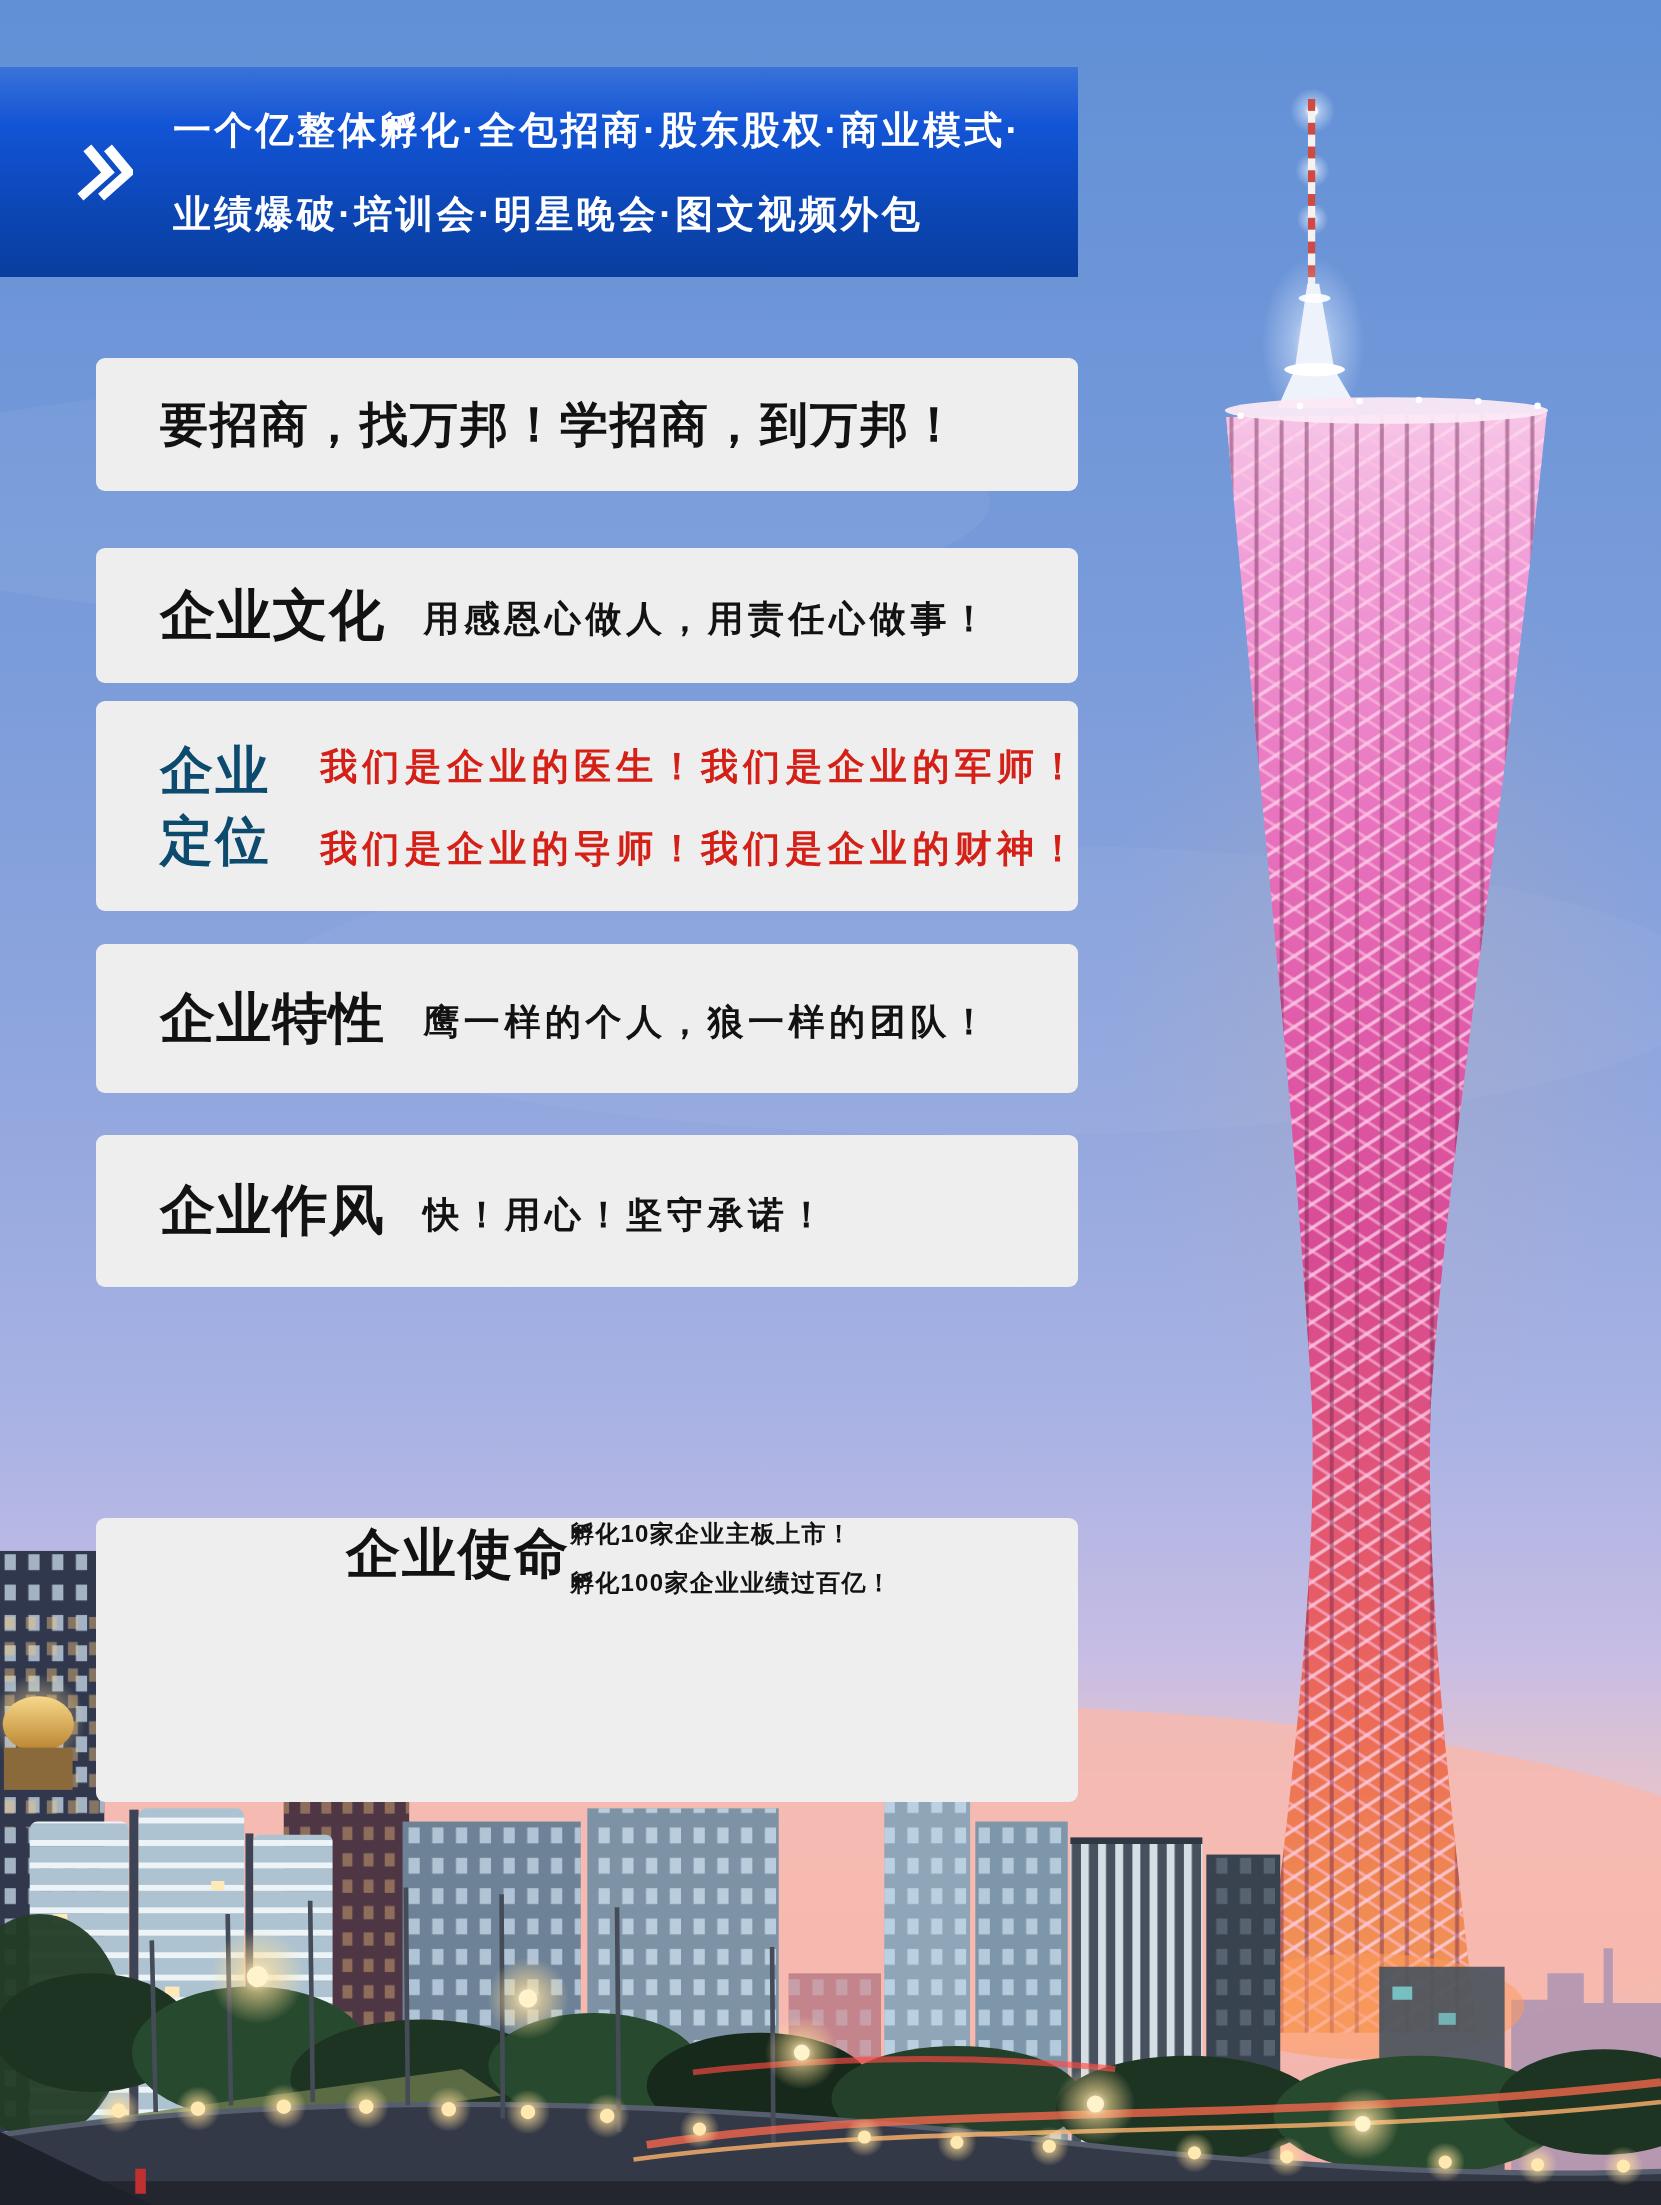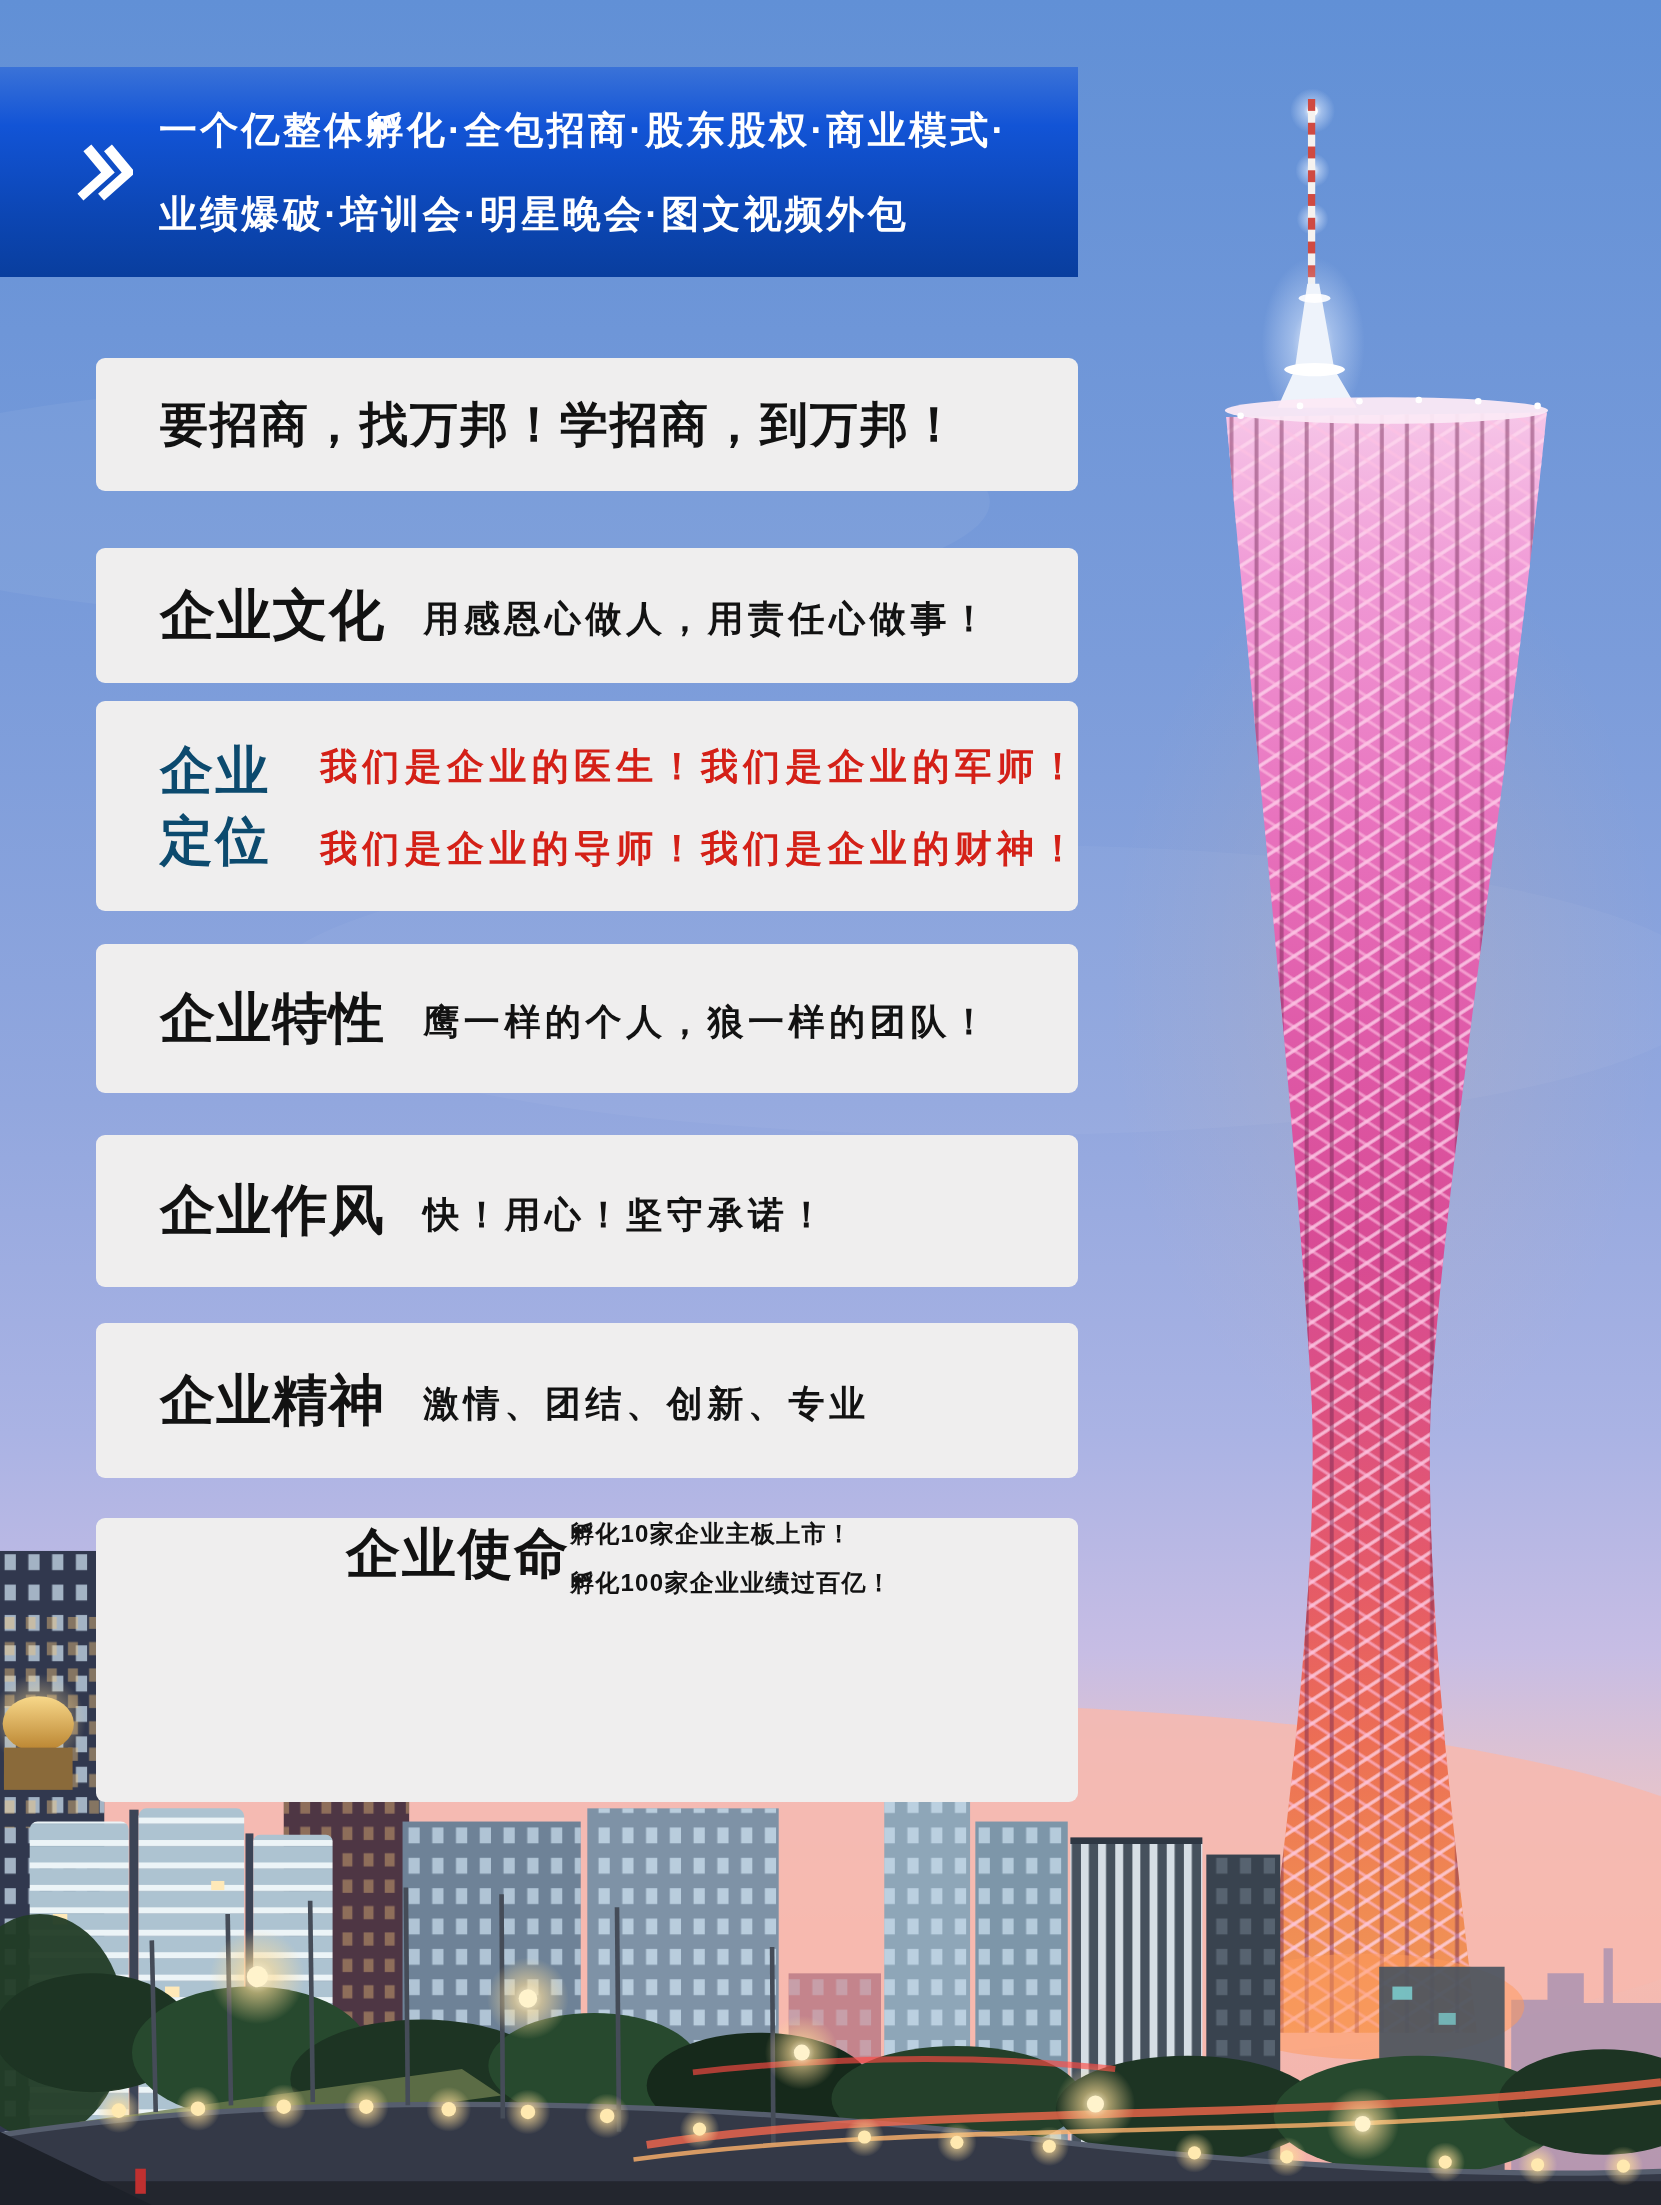--- a/index.html
+++ b/index.html
@@ -13,21 +13,21 @@
 
   
   .banner{
     position:absolute;left:0;top:67px;width:1078px;height:210px;
     background:linear-gradient(180deg,#3a72d8 0%,#1254d6 28%,#0c46b4 70%,#093e9e 100%);
     display:flex;align-items:center;
   }
   .chev-wrap{flex:none;width:63px;height:69px;margin-left:70px;}
   .chev-wrap svg{width:63px;height:69px;display:block;}
   .banner-lines{
-    margin-left:26px;display:flex;flex-direction:column;gap:33px;
+    margin-left:40px;display:flex;flex-direction:column;gap:33px;
     color:#ffffff;font-size:38px;font-weight:700;letter-spacing:3.3px;white-space:nowrap;
   }
 
   
   .panel{
     position:absolute;left:96px;width:982px;
     background:#efeeee;color:#121212;
     display:flex;align-items:center;
     white-space:nowrap;overflow:hidden;
     padding-left:64px;box-sizing:border-box;border-radius:9px;
@@ -335,24 +335,20 @@
   <section class="panel p-traits">
     <h2 class="big-title">企业特性</h2>
     <p class="sub">鹰一样的个人，狼一样的团队！</p>
   </section>
 
   <section class="panel p-workstyle">
     <h2 class="big-title">企业作风</h2>
     <p class="sub">快！用心！坚守承诺！</p>
   </section>
 
-  <section class="panel p-spirit">
-    <h2 class="big-title">企业精神</h2>
-    <p class="sub">激情、团结、创新、专业</p>
-  </section>
 
   <section class="panel p-mission">
     <h2>企业使命</h2>
     <div class="m-lines">
       <p>孵化10家企业主板上市！</p>
       <p>孵化100家企业业绩过百亿！</p>
     </div>
   </section>
 
 </div>

